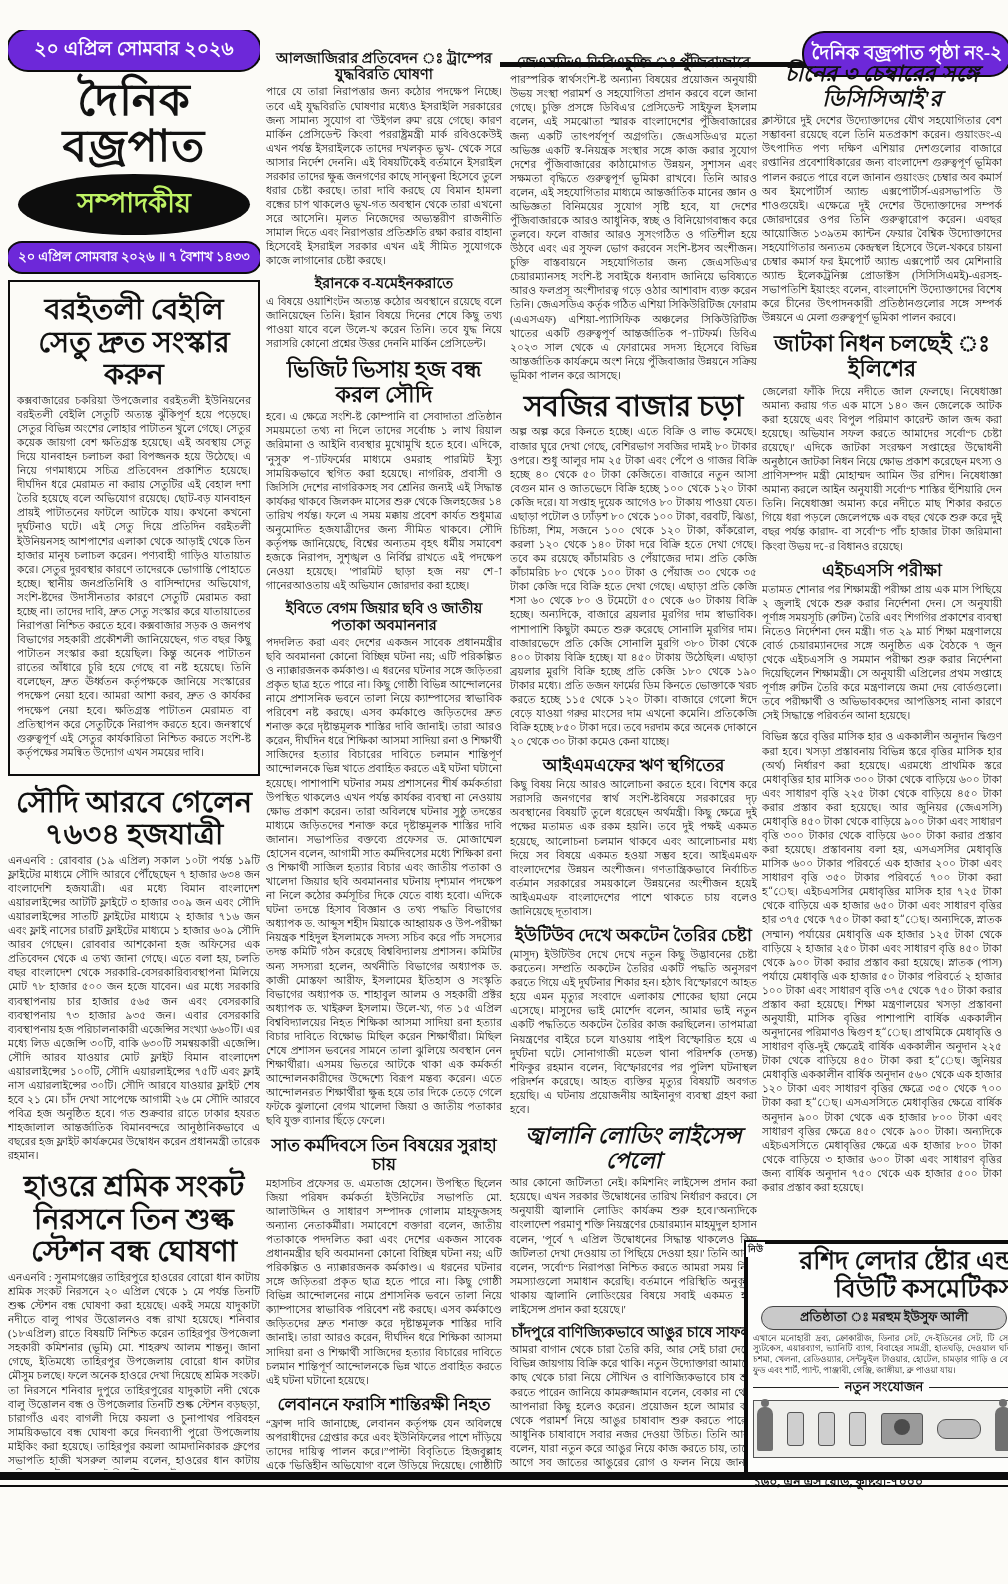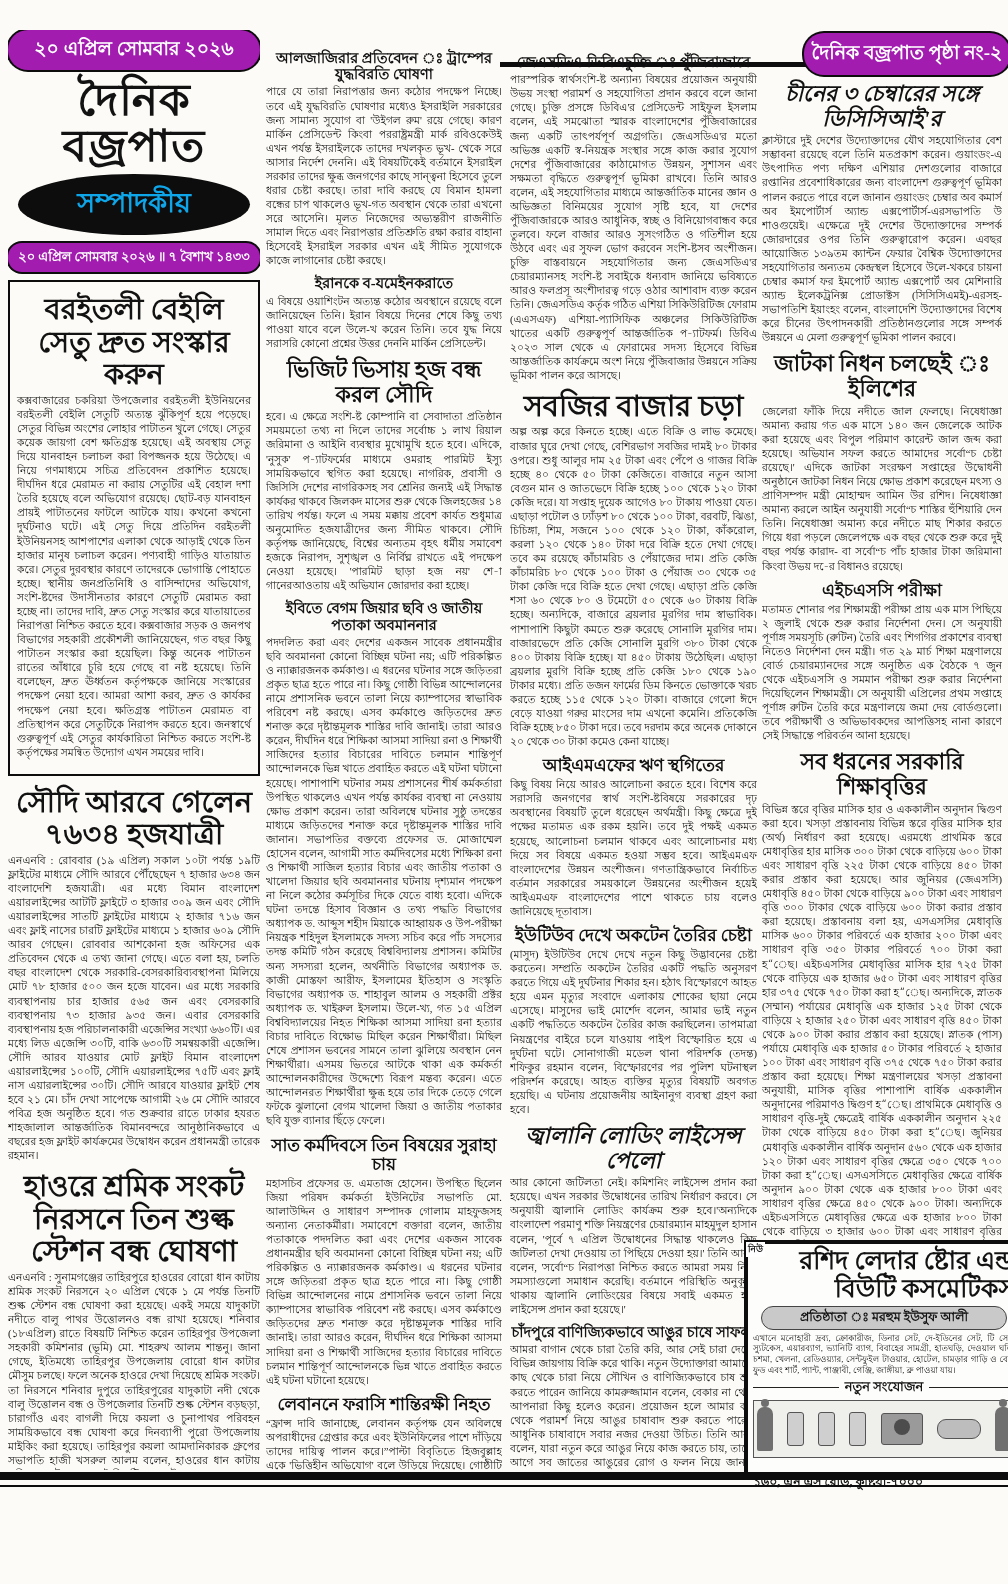--- a/index.html
+++ b/index.html
@@ -1,22 +1,22 @@
 <!DOCTYPE html>
 <html><head>
 <meta charset="utf-8">
 <style>
   html,body{margin:0;padding:0;background:#d9d9d9;}
   .sheet{position:relative;width:1008px;height:1584px;background:#fcfbf7;color:#121212;
          font-family:"Liberation Serif","DejaVu Serif",serif;overflow:hidden;}
   .col{position:absolute;overflow:hidden;}
-  .pill{background:#a21caf;color:#fff;border-radius:18px;text-align:center;
+  .pill{background:#6d28d9;color:#fff;border-radius:18px;text-align:center;
         font-weight:bold;padding:4px 8px;box-shadow:0 0 0 2px #0d0d0d;}
   .masthead{font-size:44px;font-weight:bold;text-align:center;line-height:1.05;margin:8px 0 4px;letter-spacing:1px;}
-  .ellipse{background:#0d0d0d;color:#0ea5e9;border-radius:50%;text-align:center;
+  .ellipse{background:#0d0d0d;color:#bef264;border-radius:50%;text-align:center;
            font-weight:bold;font-size:27px;padding:8px 6px;margin:2px 10px 8px;}
   .dateline{font-size:13px;border-radius:14px;margin:0 0 8px;}
   .editbox{border:2.5px solid #0d0d0d;padding:5px 7px 7px;margin-bottom:10px;}
   .hl{font-weight:bold;text-align:center;line-height:1.12;margin:6px 0 3px;}
   .h-xl{font-size:29px;}
   .h-lg{font-size:22px;}
   .h-md{font-size:17px;}
   .h-sm{font-size:14.5px;}
   .h-it{font-style:italic;}
   .bd{font-size:10.6px;line-height:1.33;text-align:justify;margin:1px 0 7px;}
@@ -109,31 +109,30 @@
     <p class="bd">(মাসুদ) ইউটিউব দেখে দেখে নতুন কিছু উদ্ভাবনের চেষ্টা করতেন। সম্প্রতি অকটেন তৈরির একটি পদ্ধতি অনুসরণ করতে গিয়ে এই দুর্ঘটনার শিকার হন। হঠাৎ বিস্ফোরণে আহত হয়ে এমন মৃত্যুর সংবাদে এলাকায় শোকের ছায়া নেমে এসেছে। মাসুদের ভাই মোর্শেদ বলেন, আমার ভাই নতুন একটি পদ্ধতিতে অকটেন তৈরির কাজ করছিলেন। তাপমাত্রা নিয়ন্ত্রণের বাইরে চলে যাওয়ায় পাইপ বিস্ফোরিত হয়ে এ দুর্ঘটনা ঘটে। সোনাগাজী মডেল থানা পরিদর্শক (তদন্ত) শফিকুর রহমান বলেন, বিস্ফোরণের পর পুলিশ ঘটনাস্থল পরিদর্শন করেছে। আহত ব্যক্তির মৃত্যুর বিষয়টি অবগত হয়েছি। এ ঘটনায় প্রয়োজনীয় আইনানুগ ব্যবস্থা গ্রহণ করা হবে।</p>
 
     <div class="hl h-lg h-it">জ্বালানি লোডিং লাইসেন্স পেলো</div>
     <p class="bd">আর কোনো জটিলতা নেই। কমিশনিং লাইসেন্স প্রদান করা হয়েছে। এখন সরকার উদ্বোধনের তারিখ নির্ধারণ করবে। সে অনুযায়ী জ্বালানি লোডিং কার্যক্রম শুরু হবে।'অন্যদিকে বাংলাদেশ পরমাণু শক্তি নিয়ন্ত্রণের চেয়ারম্যান মাহমুদুল হাসান বলেন, 'পূর্বে ৭ এপ্রিল উদ্বোধনের সিদ্ধান্ত থাকলেও কিছু জটিলতা দেখা দেওয়ায় তা পিছিয়ে দেওয়া হয়।' তিনি আরও বলেন, 'সর্বো“চ নিরাপত্তা নিশ্চিত করতে আমরা সময় নিয়ে সমস্যাগুলো সমাধান করেছি। বর্তমানে পরিস্থিতি অনুকূলে থাকায় জ্বালানি লোডিংয়ের বিষয়ে সবাই একমত হয়ে লাইসেন্স প্রদান করা হয়েছে।'</p>
 
     <div class="hl h-sm">চাঁদপুরে বাণিজ্যিকভাবে আঙুর চাষে সাফল্য</div>
     <p class="bd">আমরা বাগান থেকে চারা তৈরি করি, আর সেই চারা দেশের বিভিন্ন জায়গায় বিক্রি করে থাকি। নতুন উদ্যোক্তারা আমাদের কাছ থেকে চারা নিয়ে সৌখিন ও বাণিজ্যিকভাবে চাষ শুরু করতে পারেন জানিয়ে কামরুজ্জামান বলেন, বেকার না থেকে আপনারা কিছু হলেও করেন। প্রয়োজন হলে আমার কাছ থেকে পরামর্শ নিয়ে আঙুর চাষাবাদ শুরু করতে পারেন। আধুনিক চাষাবাদে সবার নজর দেওয়া উচিত। তিনি আরও বলেন, যারা নতুন করে আঙুর নিয়ে কাজ করতে চায়, তাদের আগে সব জাতের আঙুরের রোগ ও ফলন নিয়ে জানতে হবে। মিষ্টি আঙুরের পাতায় পোকার আক্রমণ বেশি হয়। যার করণে প্রতিনিয়ত পরিচর্যা করে পোকার ওষুধ দিতে পারলে কিছুটা নিরাপদ থাকা যায়। তবে আঙুর ফলনে সবচেয়ে বড় সমস্যা হচ্ছে প্রাকৃতিক দুর্যোগ। এই কারণে ফলন ক্ষতিগ্রস্ত হয়। অতি বৃষ্টির কারণে চারা পচে যাওয়া কিংবা আঙুর নষ্ট হয়ে যায়। এসব থেকে রক্ষায় পলি ব্যবহার করতে হবে। এদিকে সোশ্যাল মিডিয়ায় কামরুজ্জামানের আঙুর বাগান দেখে ঘুরতে এসেছেন নাজমুল ইসলাম। তিনি বলেন, ভিডিওতে আঙুরের যা দেখেছি, বাস্তবে আরও চমৎকার। এখানে এসে আমি মুগ্ধ। এত চমৎকার বাগান আগে সরাসরি দেখিনি। আঙুর ধরে খেয়েছি। আমি অনুপ্রাণিত হয়ে আঙুরের ছাদ বাগান করার সিদ্ধান্ত নিয়েছি। এখানে আরও কয়েকবার আসবো এবং তার কাছ থেকে বুদ্ধি পরামর্শ নিয়ে আমিও চাষ শুরু করবো। চাঁদপুর কৃষি সম্প্রসারণ অধিদপ্তরের উপ-পরিচালক আবু তাহের বলেন, কামরুজ্জামানের মতো আঙুর চাষ করে সফল সবাই হতে পারে না। অনেকেরই আগ্রহ থাকে আঙুর চাষ করার, কিন্তু বিভিন্ন কারণে সেই আগ্রহ নষ্ট হয়ে যায়। যারা আঙুর চাষ করতে আগ্রহী, তাদের আগে আঙুরের জাত, ফলনের নিয়ম সম্পর্কে জানতে হবে। নতুন করে কেউ যদি আঙুর চাষে আগ্রহী থাকে আমাদের কাছে আসলে, আমরা অবশ্যই পরামর্শ দেবো।</p>
 
   </div>
 
-  <div class="col" style="left:762px;top:76px;width:240px;height:1166px;">
+  <div class="col" style="left:762px;top:56px;width:240px;height:1166px;">
     <div class="hl h-lg h-it">চীনের ৩ চেম্বারের সঙ্গে ডিসিসিআই'র</div>
     <p class="bd">ক্লাস্টারে দুই দেশের উদ্যোক্তাদের যৌথ সহযোগিতার বেশ সম্ভাবনা রয়েছে বলে তিনি মতপ্রকাশ করেন। গুয়াংডং-এ উৎপাদিত পণ্য দক্ষিণ এশিয়ার দেশগুলোর বাজারে রপ্তানির প্রবেশাধিকারের জন্য বাংলাদেশ গুরুত্বপূর্ণ ভূমিকা পালন করতে পারে বলে জানান গুয়াংডং চেম্বার অব কমার্স অব ইমপোর্টার্স অ্যান্ড এক্সপোর্টার্স-এরসভাপতি উ শাওগুয়েই। এক্ষেত্রে দুই দেশের উদ্যোক্তাদের সম্পর্ক জোরদারের ওপর তিনি গুরুত্বারোপ করেন। এবছর আয়োজিত ১৩৯তম ক্যান্টন ফেয়ার বৈশ্বিক উদ্যোক্তাদের সহযোগিতার অন্যতম কেন্দ্রস্থল হিসেবে উলে-খকরে চায়না চেম্বার কমার্স ফর ইমপোর্ট অ্যান্ড এক্সপোর্ট অব মেশিনারি অ্যান্ড ইলেকট্রনিক্স প্রোডাক্টস (সিসিসিএমই)-এরসহ-সভাপতিশি ইয়াংহং বলেন, বাংলাদেশি উদ্যোক্তাদের বিশেষ করে চীনের উৎপাদনকারী প্রতিষ্ঠানগুলোর সঙ্গে সম্পর্ক উন্নয়নে এ মেলা গুরুত্বপূর্ণ ভূমিকা পালন করবে।</p>
 
     <div class="hl h-lg">জাটকা নিধন চলছেই ঃ ইলিশের</div>
     <p class="bd">জেলেরা ফাঁকি দিয়ে নদীতে জাল ফেলছে। নিষেধাজ্ঞা অমান্য করায় গত এক মাসে ১৪০ জন জেলেকে আটক করা হয়েছে এবং বিপুল পরিমাণ কারেন্ট জাল জব্দ করা হয়েছে। অভিযান সফল করতে আমাদের সর্বো“চ চেষ্টা রয়েছে।' এদিকে জাটকা সংরক্ষণ সপ্তাহের উদ্বোধনী অনুষ্ঠানে জাটকা নিধন নিয়ে ক্ষোভ প্রকাশ করেছেন মৎস্য ও প্রাণিসম্পদ মন্ত্রী মোহাম্মদ আমিন উর রশিদ। নিষেধাজ্ঞা অমান্য করলে আইন অনুযায়ী সর্বো“চ শাস্তির হুঁশিয়ারি দেন তিনি। নিষেধাজ্ঞা অমান্য করে নদীতে মাছ শিকার করতে গিয়ে ধরা পড়লে জেলেপক্ষে এক বছর থেকে শুরু করে দুই বছর পর্যন্ত কারাদ- বা সর্বো“চ পাঁচ হাজার টাকা জরিমানা কিংবা উভয় দ-ের বিধানও রয়েছে।</p>
 
     <div class="hl h-md">এইচএসসি পরীক্ষা</div>
     <p class="bd">মতামত শোনার পর শিক্ষামন্ত্রী পরীক্ষা প্রায় এক মাস পিছিয়ে ২ জুলাই থেকে শুরু করার নির্দেশনা দেন। সে অনুযায়ী পূর্ণাঙ্গ সময়সূচি (রুটিন) তৈরি এবং শিগগির প্রকাশের ব্যবস্থা নিতেও নির্দেশনা দেন মন্ত্রী। গত ২৯ মার্চ শিক্ষা মন্ত্রণালয়ে বোর্ড চেয়ারম্যানদের সঙ্গে অনুষ্ঠিত এক বৈঠকে ৭ জুন থেকে এইচএসসি ও সমমান পরীক্ষা শুরু করার নির্দেশনা দিয়েছিলেন শিক্ষামন্ত্রী। সে অনুযায়ী এপ্রিলের প্রথম সপ্তাহে পূর্ণাঙ্গ রুটিন তৈরি করে মন্ত্রণালয়ে জমা দেয় বোর্ডগুলো। তবে পরীক্ষার্থী ও অভিভাবকদের আপত্তিসহ নানা কারণে সেই সিদ্ধান্তে পরিবর্তন আনা হয়েছে।</p>
 
-    <div class="hl h-lg">সব ধরনের সরকারি শিক্ষাবৃত্তির</div>
     <p class="bd">বিভিন্ন স্তরে বৃত্তির মাসিক হার ও এককালীন অনুদান দ্বিগুণ করা হবে। খসড়া প্রস্তাবনায় বিভিন্ন স্তরে বৃত্তির মাসিক হার (অর্থ) নির্ধারণ করা হয়েছে। এরমধ্যে প্রাথমিক স্তরে মেধাবৃত্তির হার মাসিক ৩০০ টাকা থেকে বাড়িয়ে ৬০০ টাকা এবং সাধারণ বৃত্তি ২২৫ টাকা থেকে বাড়িয়ে ৪৫০ টাকা করার প্রস্তাব করা হয়েছে। আর জুনিয়র (জেএসসি) মেধাবৃত্তি ৪৫০ টাকা থেকে বাড়িয়ে ৯০০ টাকা এবং সাধারণ বৃত্তি ৩০০ টাকার থেকে বাড়িয়ে ৬০০ টাকা করার প্রস্তাব করা হয়েছে। প্রস্তাবনায় বলা হয়, এসএসসির মেধাবৃত্তি মাসিক ৬০০ টাকার পরিবর্তে এক হাজার ২০০ টাকা এবং সাধারণ বৃত্তি ৩৫০ টাকার পরিবর্তে ৭০০ টাকা করা হ“েছ। এইচএসসির মেধাবৃত্তির মাসিক হার ৭২৫ টাকা থেকে বাড়িয়ে এক হাজার ৬৫০ টাকা এবং সাধারণ বৃত্তির হার ৩৭৫ থেকে ৭৫০ টাকা করা হ“েছ। অন্যদিকে, স্নাতক (সম্মান) পর্যায়ের মেধাবৃত্তি এক হাজার ১২৫ টাকা থেকে বাড়িয়ে ২ হাজার ২৫০ টাকা এবং সাধারণ বৃত্তি ৪৫০ টাকা থেকে ৯০০ টাকা করার প্রস্তাব করা হয়েছে। স্নাতক (পাস) পর্যায়ে মেধাবৃত্তি এক হাজার ৫০ টাকার পরিবর্তে ২ হাজার ১০০ টাকা এবং সাধারণ বৃত্তি ৩৭৫ থেকে ৭৫০ টাকা করার প্রস্তাব করা হয়েছে। শিক্ষা মন্ত্রণালয়ের খসড়া প্রস্তাবনা অনুযায়ী, মাসিক বৃত্তির পাশাপাশি বার্ষিক এককালীন অনুদানের পরিমাণও দ্বিগুণ হ“েছ। প্রাথমিকে মেধাবৃত্তি ও সাধারণ বৃত্তি-দুই ক্ষেত্রেই বার্ষিক এককালীন অনুদান ২২৫ টাকা থেকে বাড়িয়ে ৪৫০ টাকা করা হ“েছ। জুনিয়র মেধাবৃত্তি এককালীন বার্ষিক অনুদান ৫৬০ থেকে এক হাজার ১২০ টাকা এবং সাধারণ বৃত্তির ক্ষেত্রে ৩৫০ থেকে ৭০০ টাকা করা হ“েছ। এসএসসিতে মেধাবৃত্তির ক্ষেত্রে বার্ষিক অনুদান ৯০০ টাকা থেকে এক হাজার ৮০০ টাকা এবং সাধারণ বৃত্তির ক্ষেত্রে ৪৫০ থেকে ৯০০ টাকা। অন্যদিকে এইচএসসিতে মেধাবৃত্তির ক্ষেত্রে এক হাজার ৮০০ টাকা থেকে বাড়িয়ে ৩ হাজার ৬০০ টাকা এবং সাধারণ বৃত্তির জন্য বার্ষিক অনুদান ৭৫০ থেকে এক হাজার ৫০০ টাকা করার প্রস্তাব করা হয়েছে।</p>
 
   </div>
 
   <div class="ad">
     <div class="ad-tag">নিউ</div>
     <div class="ad-title">রশিদ লেদার ষ্টোর এন্ড</div>
     <div class="ad-title">বিউটি কসমেটিকস</div>
     <div class="ad-founder">প্রতিষ্ঠাতা ঃ মরহুম ইউসুফ আলী</div>
     <p class="ad-bd">এখানে মনোহারী দ্রব্য, ক্রোকারীজ, ডিনার সেট, দে-ইডিনের সেট, টি সেট, স্যুটকেস, এয়ারব্যাগ, ভ্যানিটি ব্যাগ, বিবাহের সামগ্রী, হাতঘড়ি, দেওয়াল ঘড়ি, চশমা, খেলনা, রেডিওয়্যার, সেন্টফুইল টাওয়ার, হোটেল, চামড়ার গাড়ি ও বেবী ফুড এবং শার্ট, প্যান্ট, পাঞ্জাবী, গেঞ্জি, জাঙ্গীয়া, ব্রু পাওয়া যায়।</p>

